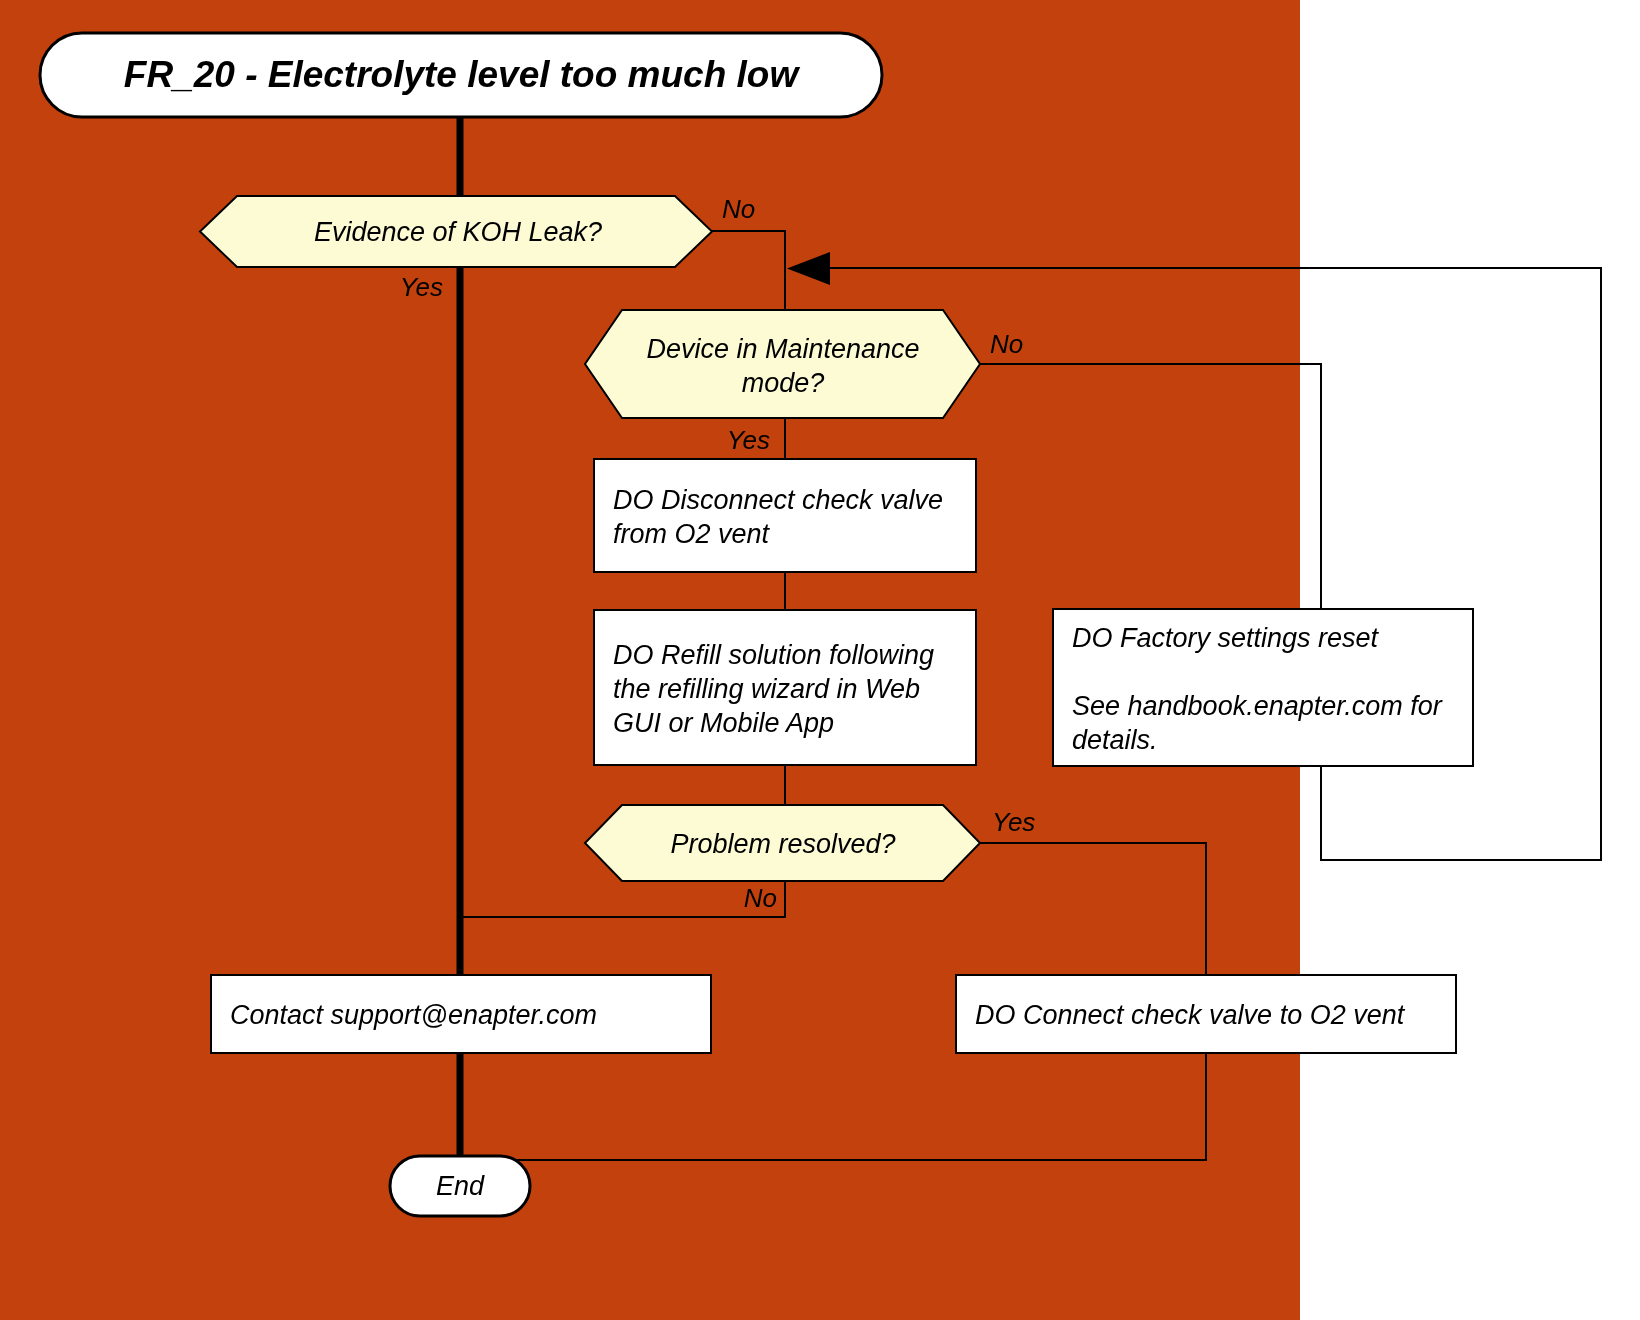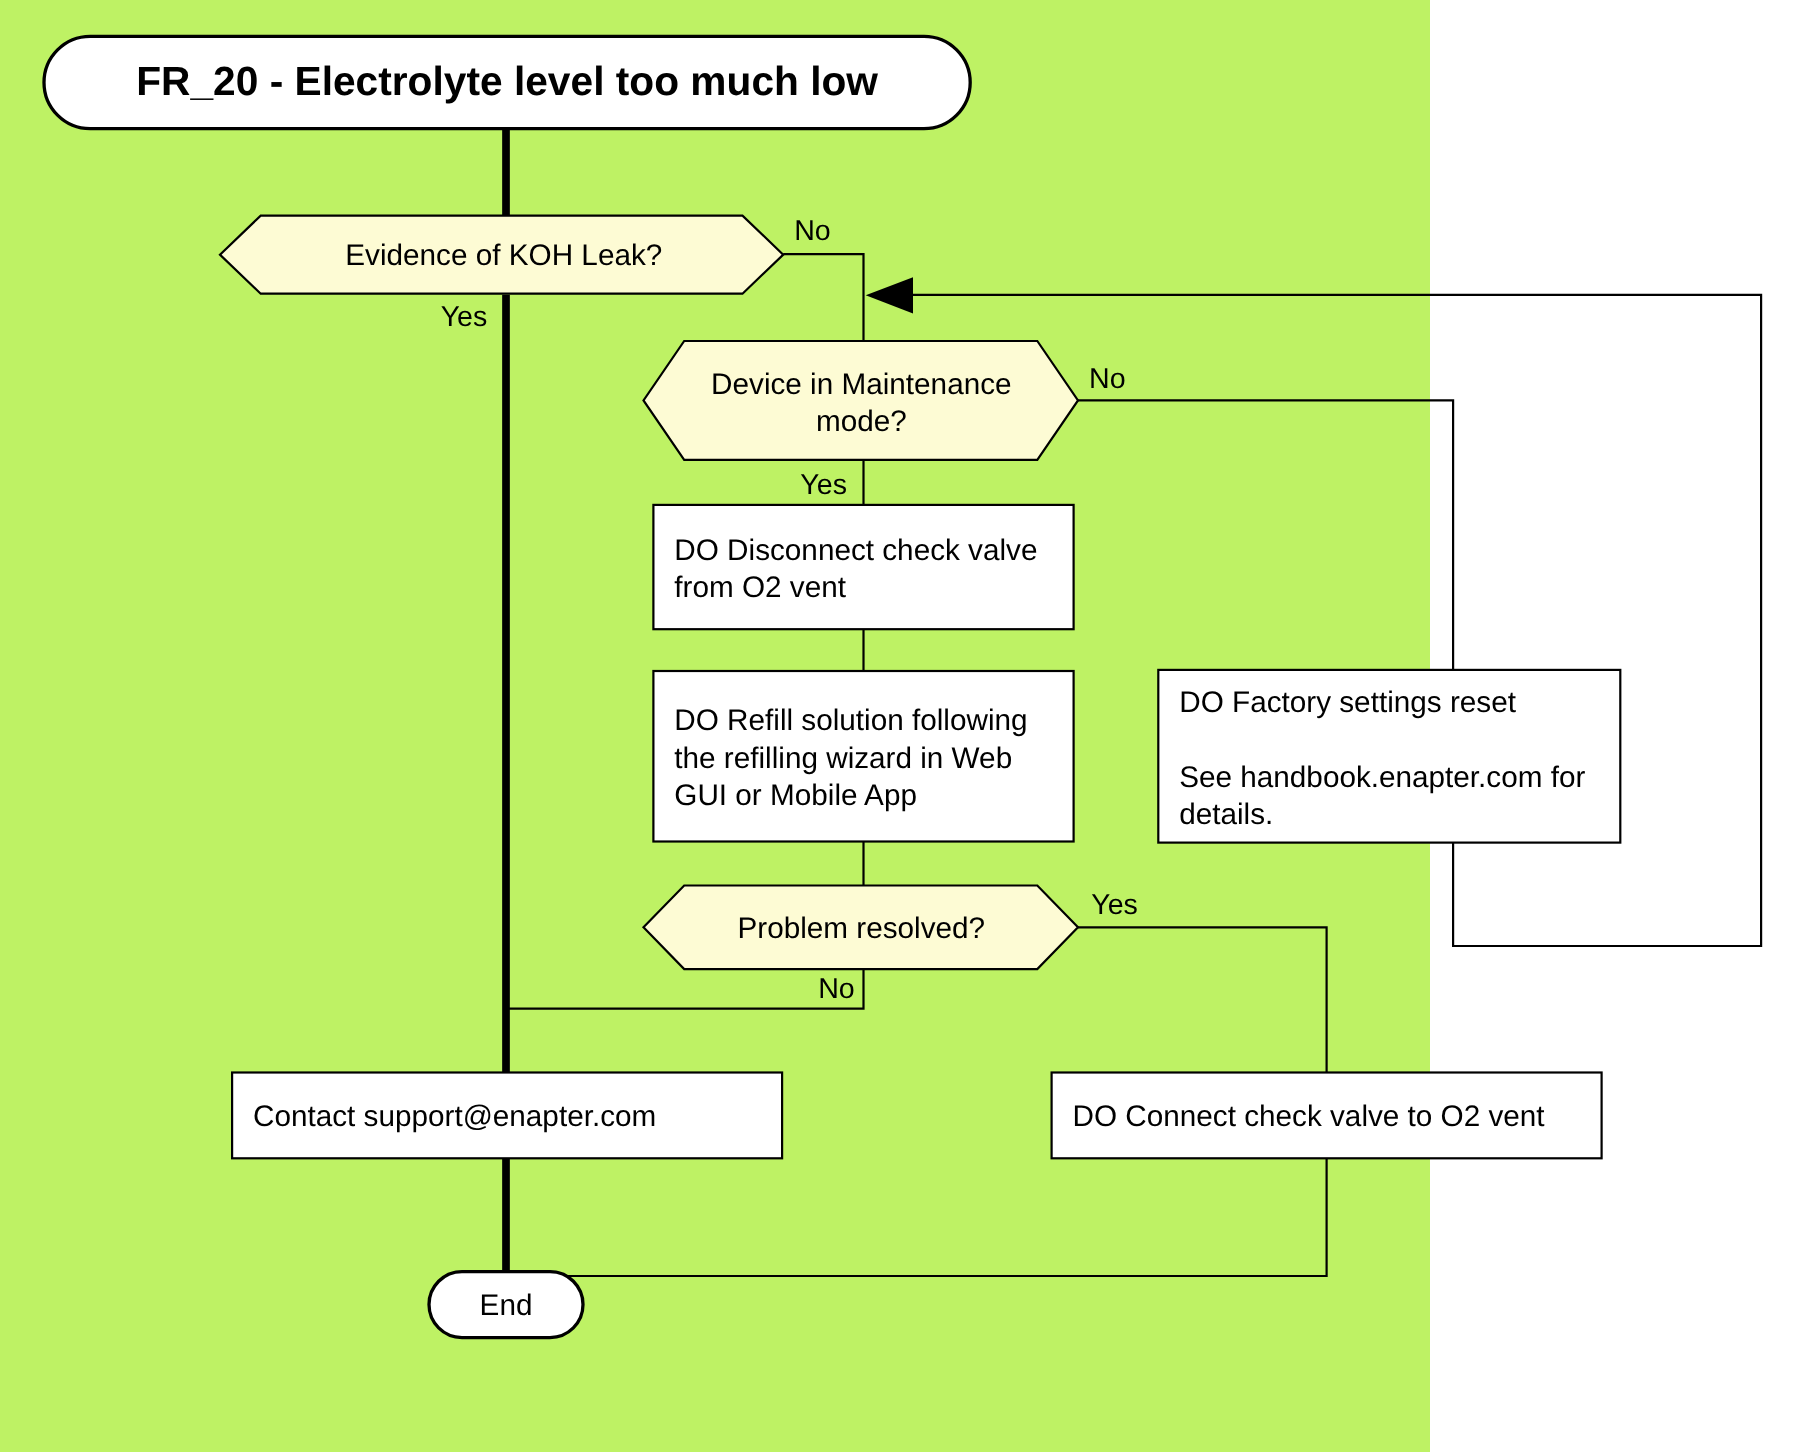--- a/index.html
+++ b/index.html
@@ -9,21 +9,22 @@
   body {
     width: 1640px;
     height: 1320px;
     overflow: hidden;
     font-family: "Liberation Sans", sans-serif;
   }
   #flowchart-root {
     position: relative;
     width: 1300px;
     height: 1320px;
-    background: #bef264;
+    background: #c2410c;
+    font-style: italic;
   }
   svg.diagram {
     display: block;
     width: 1640px;
     height: 1320px;
   }
   .terminator-shape {
     fill: #ffffff;
     stroke: #000000;
     stroke-width: 3;

